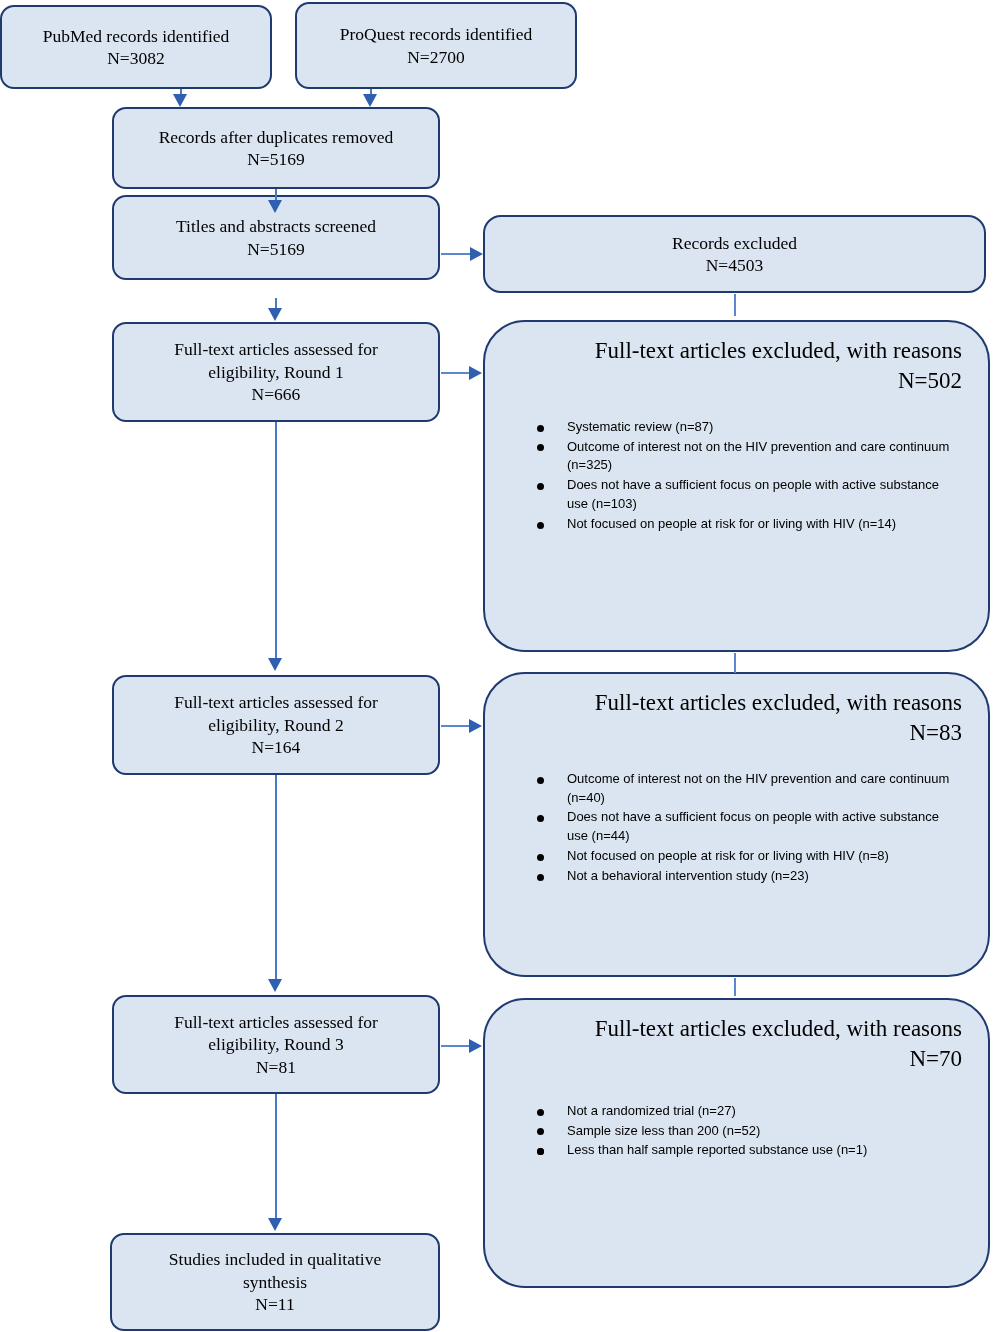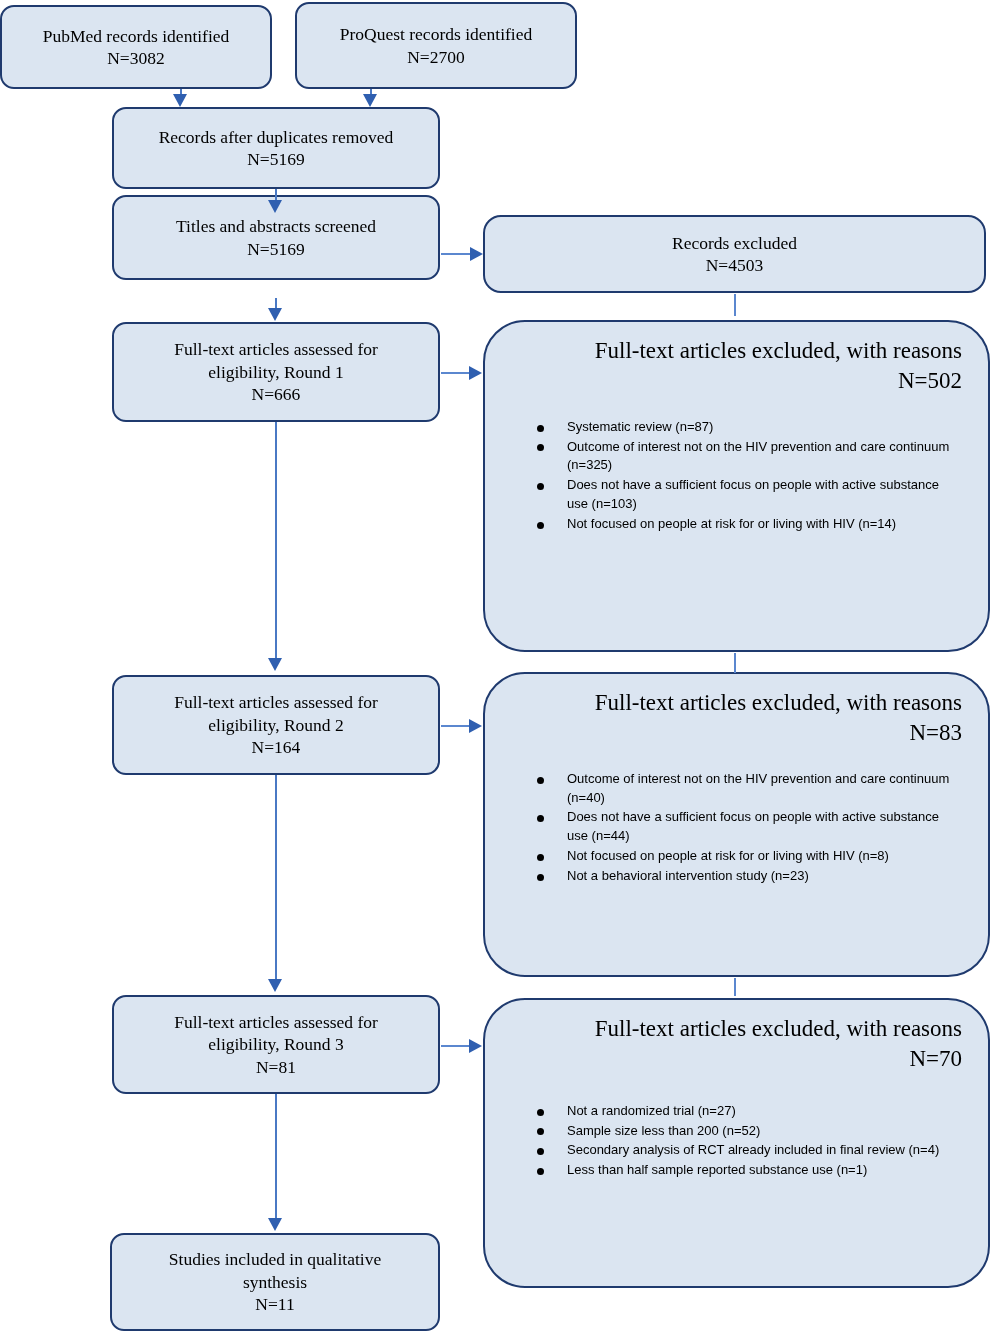--- a/index.html
+++ b/index.html
@@ -167,21 +167,21 @@
   </div>
 
   <div class="excl" style="left:483px;top:998px;width:507px;height:290px;">
     <div class="hdr">
       <div>Full-text articles excluded, with reasons</div>
       <div>N=70</div>
     </div>
     <ul style="margin-top:28px;">
       <li><span class="bullet"></span><span>Not a randomized trial (n=27)</span></li>
       <li><span class="bullet"></span><span>Sample size less than 200 (n=52)</span></li>
-      <li><span class="bullet"></span><span>Secondary analysis of RCT already included in final review (n=4)</span></li>
+      <li><span class="bullet"></span></li>
       <li><span class="bullet"></span><span>Less than half sample reported substance use (n=1)</span></li>
     </ul>
   </div>
 
   <div class="vline" style="left:180px;top:89px;height:7px;"></div>
   <div class="arrow-down" style="left:173px;top:94px;"></div>
 
   <div class="vline" style="left:370px;top:89px;height:7px;"></div>
   <div class="arrow-down" style="left:363px;top:94px;"></div>
 

